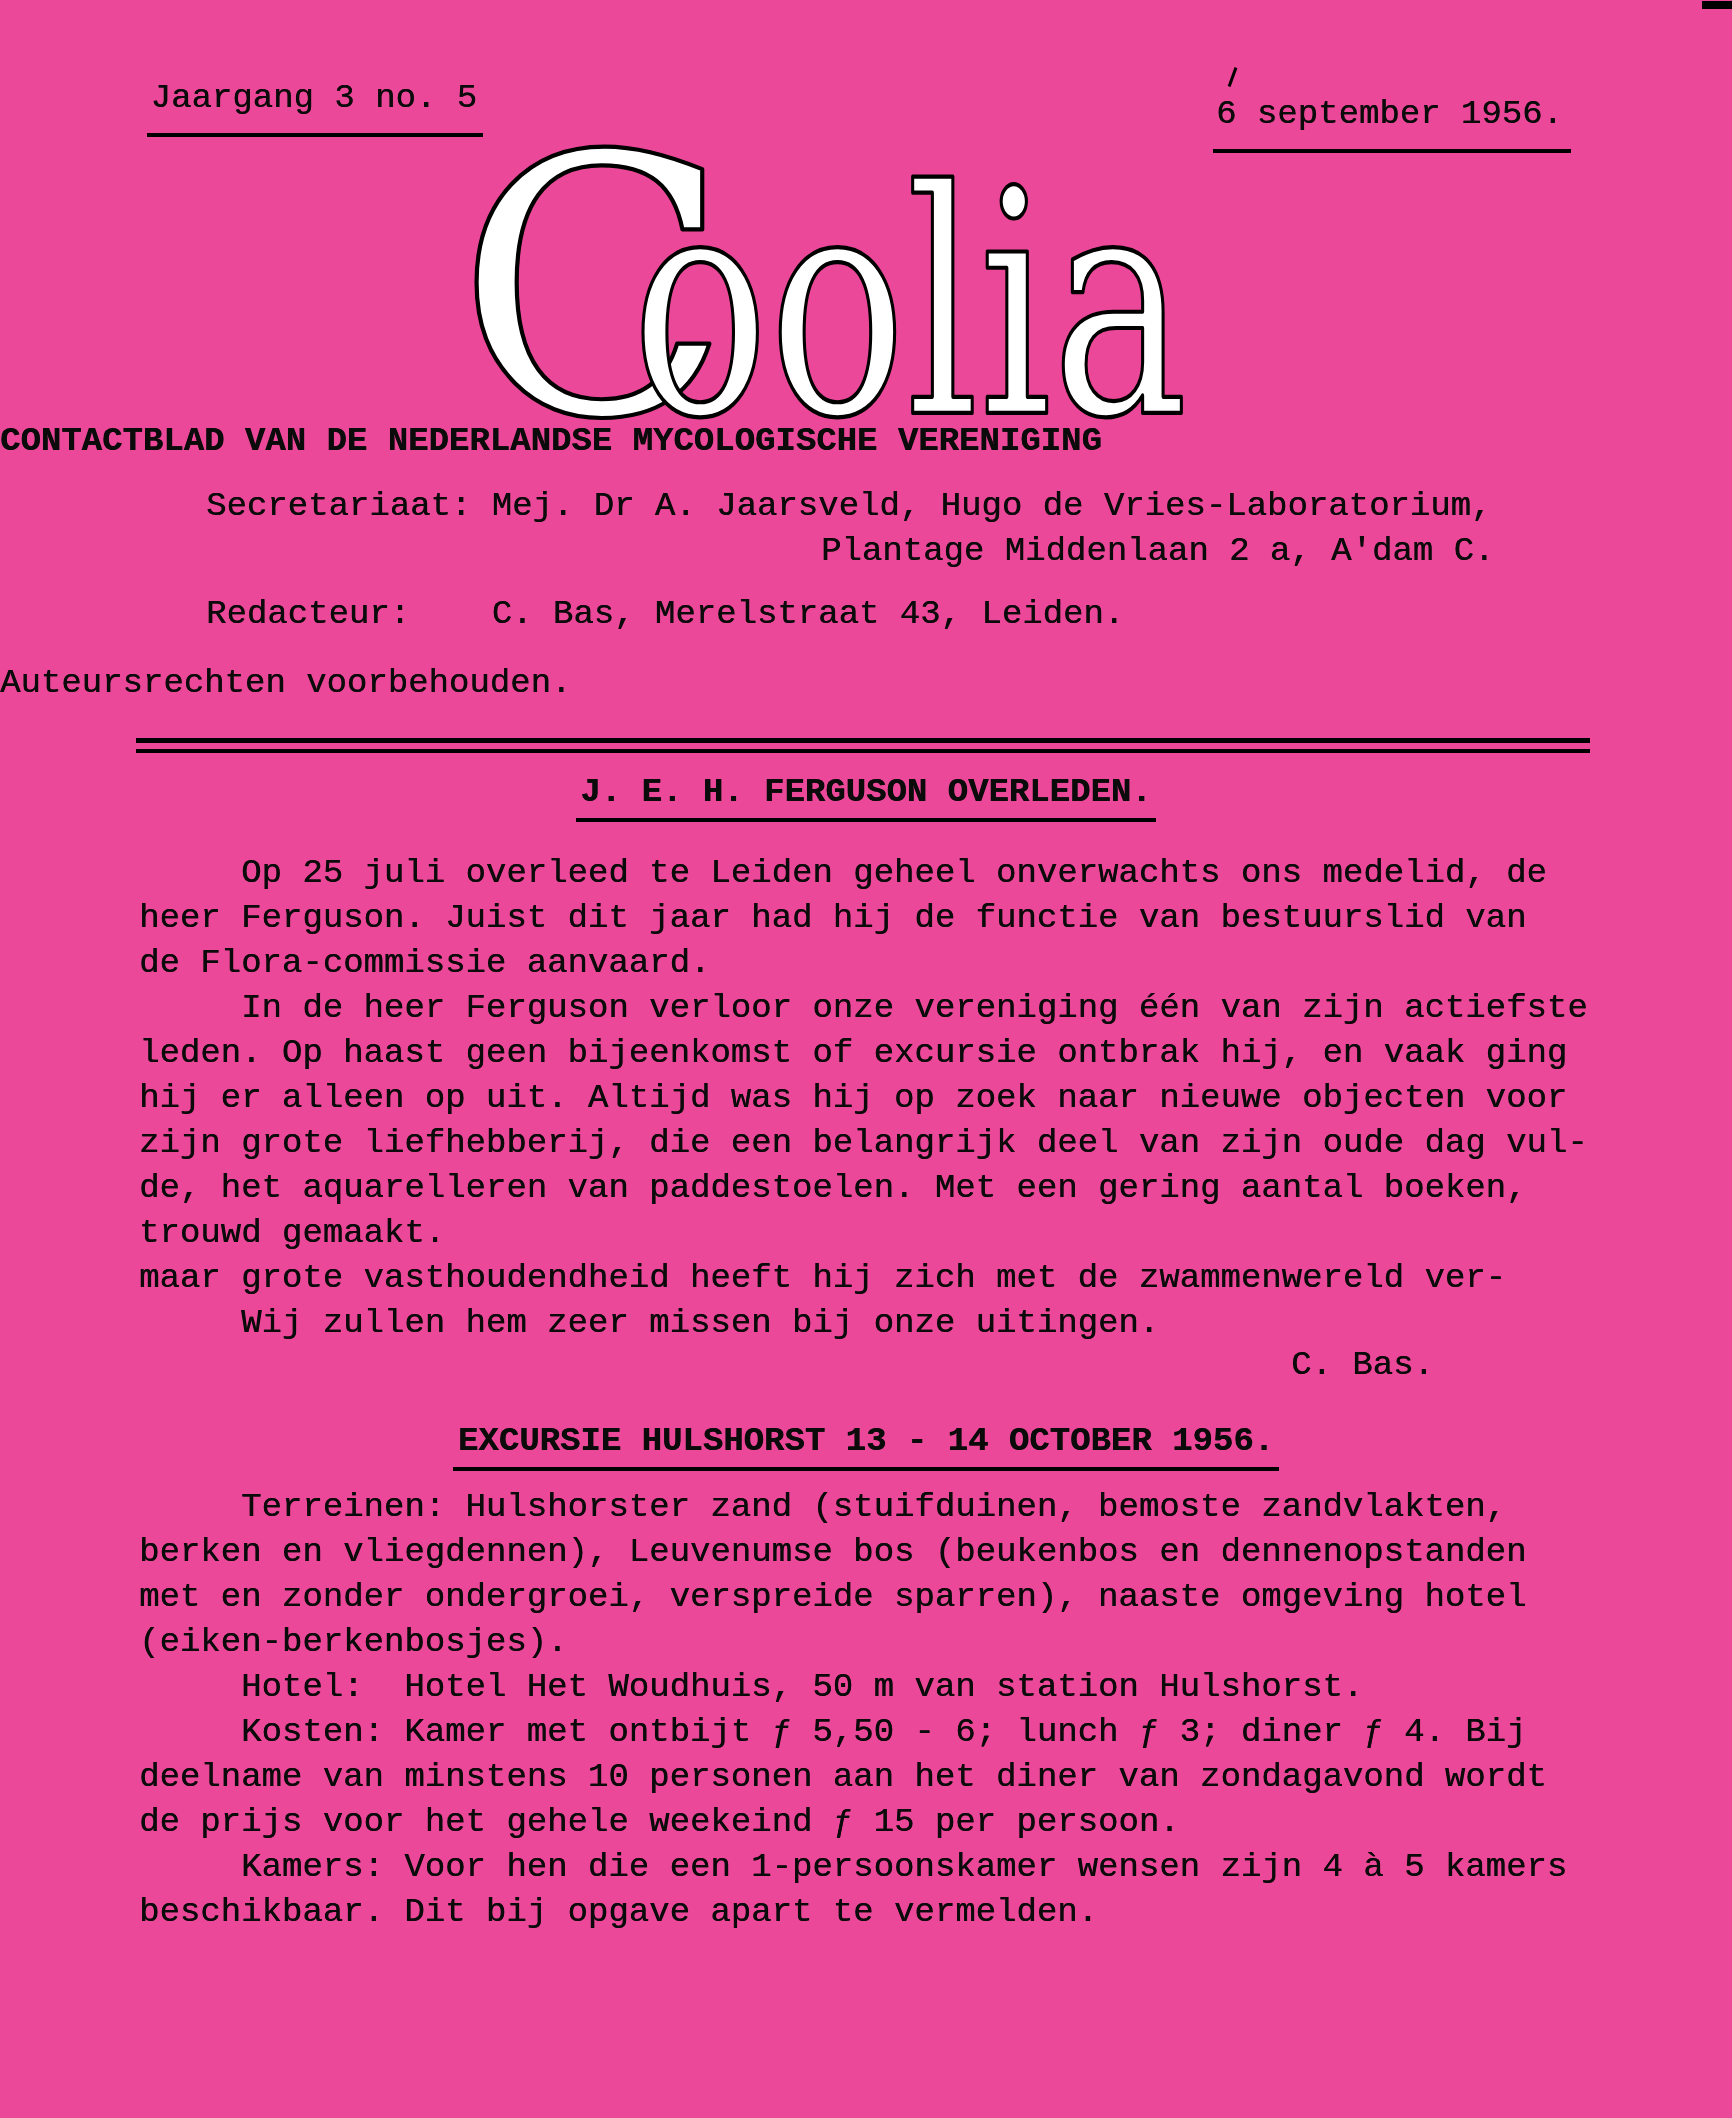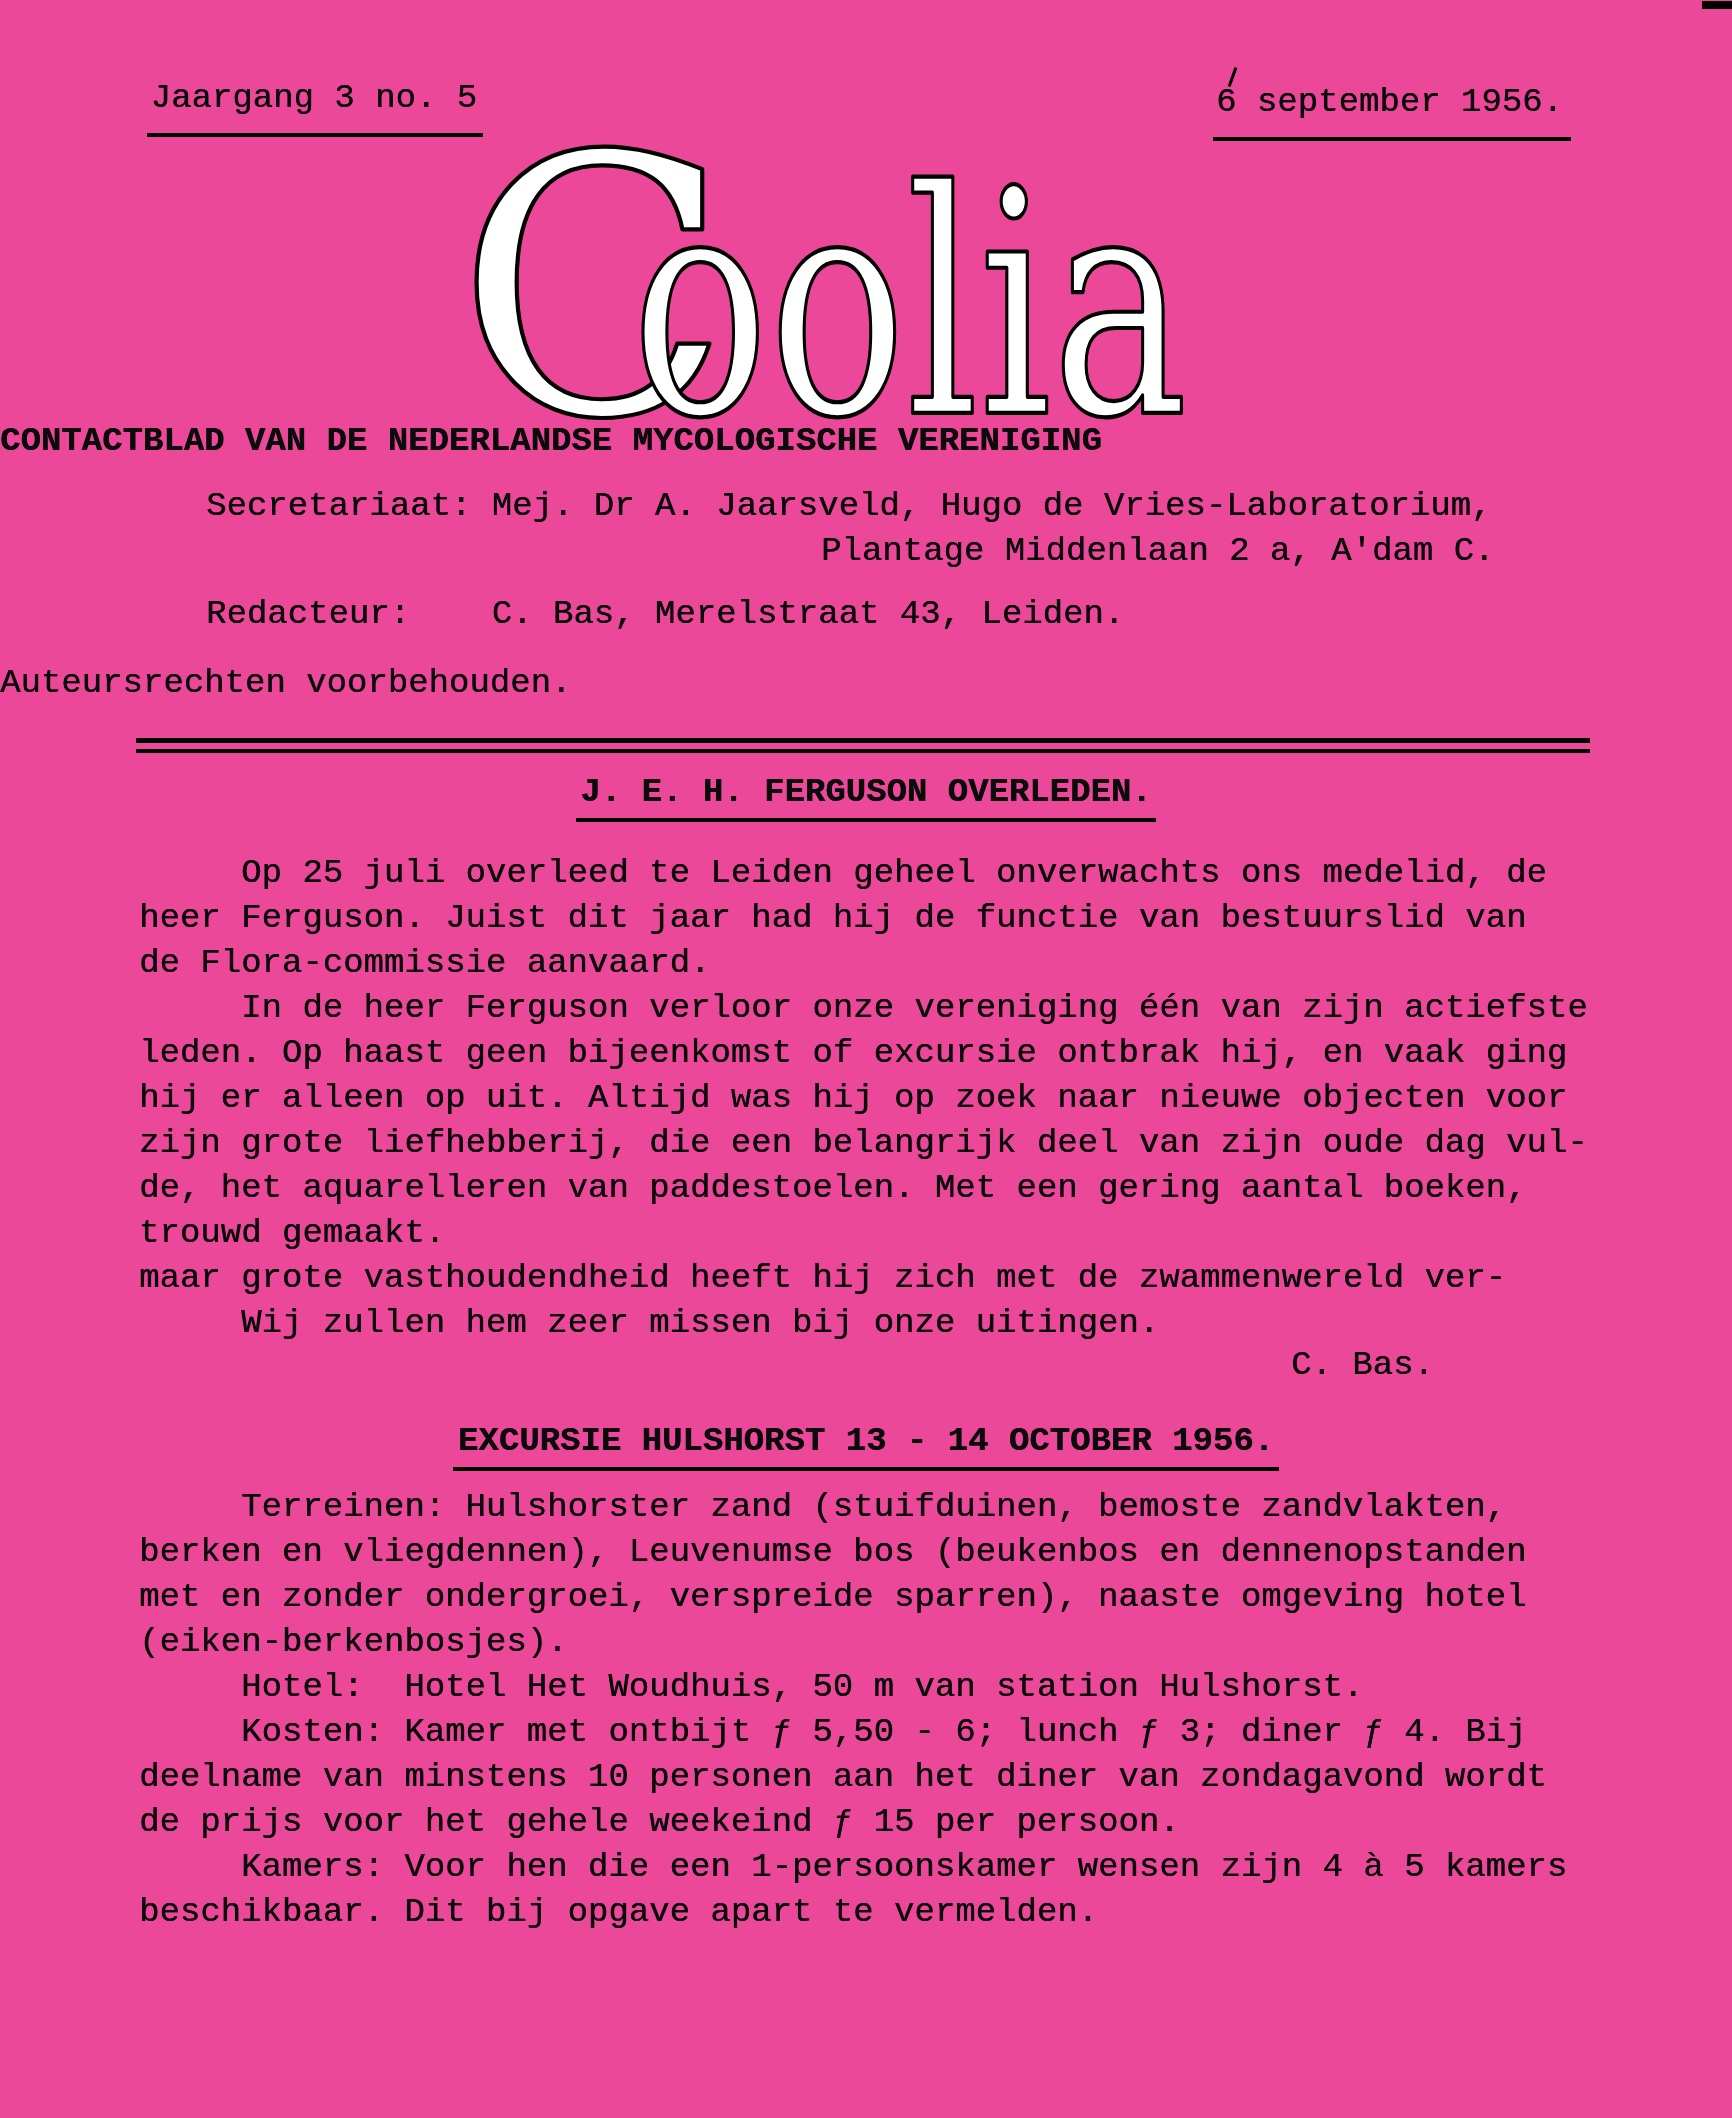--- a/index.html
+++ b/index.html
@@ -12,21 +12,21 @@
     font-family:"Liberation Mono", "DejaVu Sans Mono", monospace;
     font-size:34px;
     line-height:45px;
     overflow:hidden;
   }
   .tw{ text-shadow:0.4px 0.2px 0 currentColor; } 
   .abs{ position:absolute; white-space:pre; }
 
   
   .issue{ left:147px; top:76px; padding:0 6px 12px 3.6px; border-bottom:4.8px solid #000; }
-  .date { left:1213px; top:80px; padding:0 8.4px 12px 3px; border-bottom:4.8px solid #000; }
+  .date { left:1213px; top:92px; padding:0 8.4px 12px 3px; border-bottom:4.8px solid #000; }
   .accent-artifact{ position:absolute; left:1231px; top:67px; width:3px; height:20.3px;
     background:#000; transform:rotate(20deg); }
   .corner-artifact{ position:absolute; left:1702px; top:1.2px; width:30px; height:7.8px; background:#000; }
 
   .logo-wrap{ position:absolute; left:455px; top:133px; width:748px; height:305px; }
 
   .centerline{ position:absolute; left:0; width:1445px; text-align:left; white-space:pre; }
   .subtitle{ top:419px; font-weight:bold; }
   .secr1{ left:206px; top:484px; }
   .secr2{ left:821px; top:529px; }

